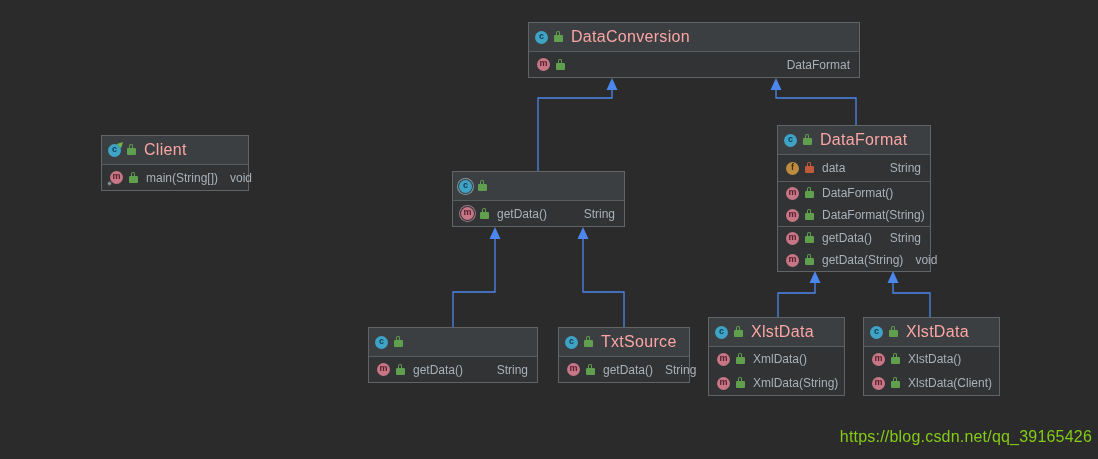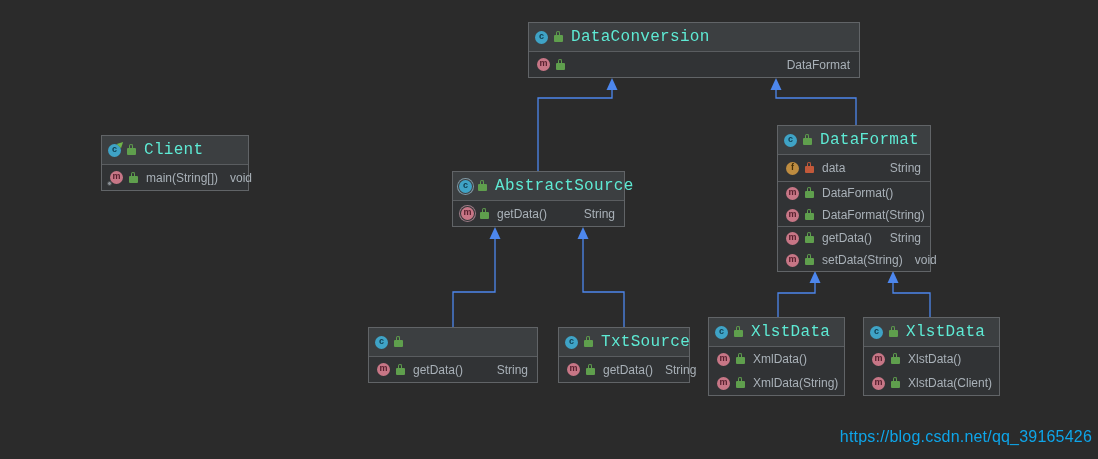--- a/index.html
+++ b/index.html
@@ -15,23 +15,23 @@
     border:1px solid #616467;
     box-sizing:border-box;
   }
   .uml-header{
     display:flex;align-items:center;
     height:28px;background:#3c3f41;
     padding:0 8px 0 6px;
   }
   .title{
     margin-left:8px;
-    font-family:Liberation Mono, monospace;
+    font-family:Liberation Sans, sans-serif;
     font-size:16px;letter-spacing:.3px;
-    color:#5eead4;white-space:nowrap;
+    color:#fca5a5;white-space:nowrap;
   }
   .uml-section{border-top:1px solid #5a5d60;}
   .row{
     display:flex;align-items:center;height:25px;
     padding:0 9px 0 8px;
   }
   .row.h26{height:26px}
   .row.h24{height:24px}
   .row.h22{height:22px}
   .mname{
@@ -71,21 +71,21 @@
   }
   .lock::before{
     content:"";position:absolute;top:-4px;left:2px;width:4px;height:4px;
     border:1.5px solid #5f9f4d;border-bottom:none;border-radius:2.5px 2.5px 0 0;
     box-sizing:border-box;
   }
   .lock.red{background:#c2593a}
   .lock.red::before{border-color:#c2593a}
   .watermark{
     position:absolute;right:6px;top:428px;
-    font-size:16px;color:#0ea5e9;letter-spacing:.2px;padding-left:16px;
+    font-size:16px;color:#84cc16;letter-spacing:.2px;padding-left:16px;
   }
 </style>
 </head>
 <body>
 
 <div id="canvas">
 
   <svg class="edges" width="1098" height="459">
     <g stroke="#4d87ed" stroke-width="1.3" fill="none">
       <path d="M538,171 L538,98 L612,98 L612,90"></path>
@@ -139,21 +139,20 @@
         <span class="mname">main(String[])</span>
         <span class="mtype">void</span>
       </div>
     </div>
   </div>
 
   <div class="uml-box" style="left:452px;top:171px;width:173px;">
     <div class="uml-header">
       <span class="ci class abstract-h">c</span>
       <span class="lock"></span>
-      <span class="title">AbstractSource</span>
     </div>
     <div class="uml-section">
       <div class="row">
         <span class="ci method abstract-b">m</span>
         <span class="lock"></span>
         <span class="mname">getData()</span>
         <span class="mtype">String</span>
       </div>
     </div>
   </div>
@@ -187,21 +186,21 @@
     <div class="uml-section">
       <div class="row h22">
         <span class="ci method">m</span>
         <span class="lock"></span>
         <span class="mname">getData()</span>
         <span class="mtype">String</span>
       </div>
       <div class="row h22">
         <span class="ci method">m</span>
         <span class="lock"></span>
-        <span class="mname">setData(String)</span>
+        <span class="mname">getData(String)</span>
         <span class="mtype">void</span>
       </div>
     </div>
   </div>
 
   <div class="uml-box" style="left:368px;top:327px;width:170px;">
     <div class="uml-header">
       <span class="ci class">c</span>
       <span class="lock"></span>
     </div>

